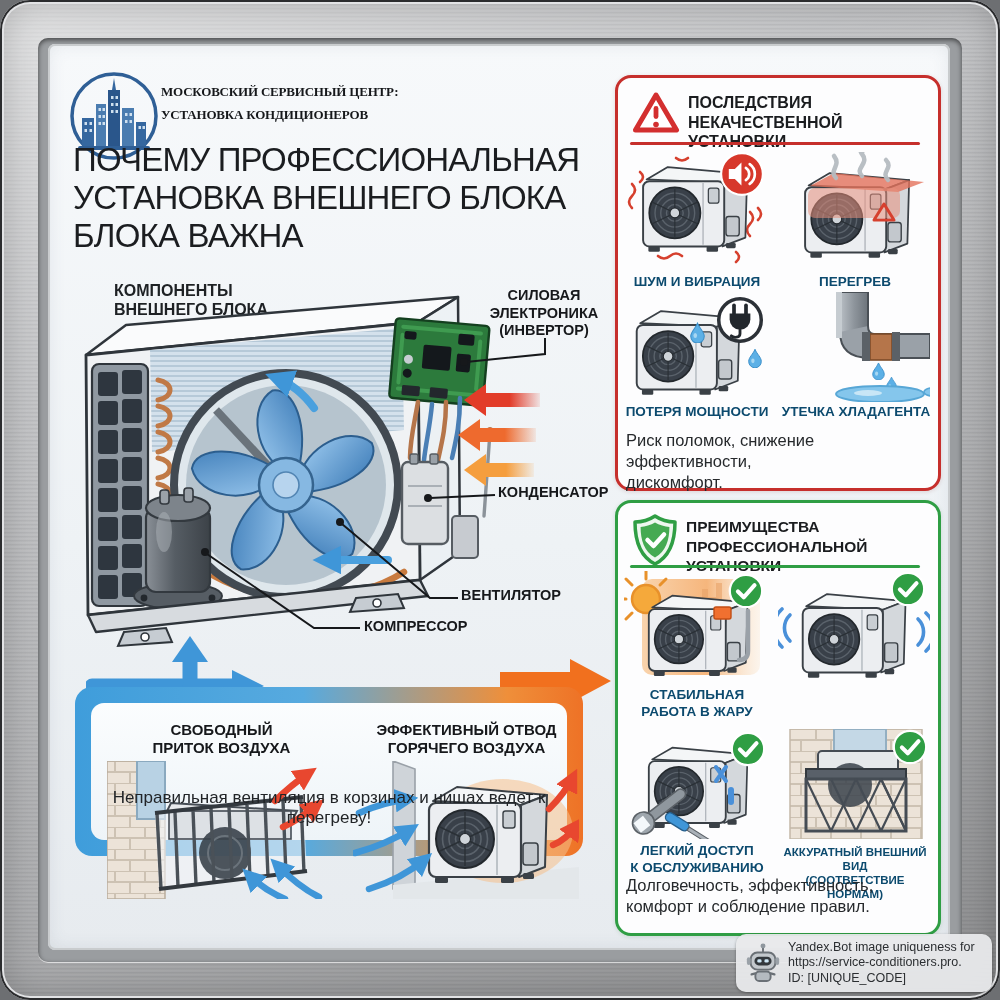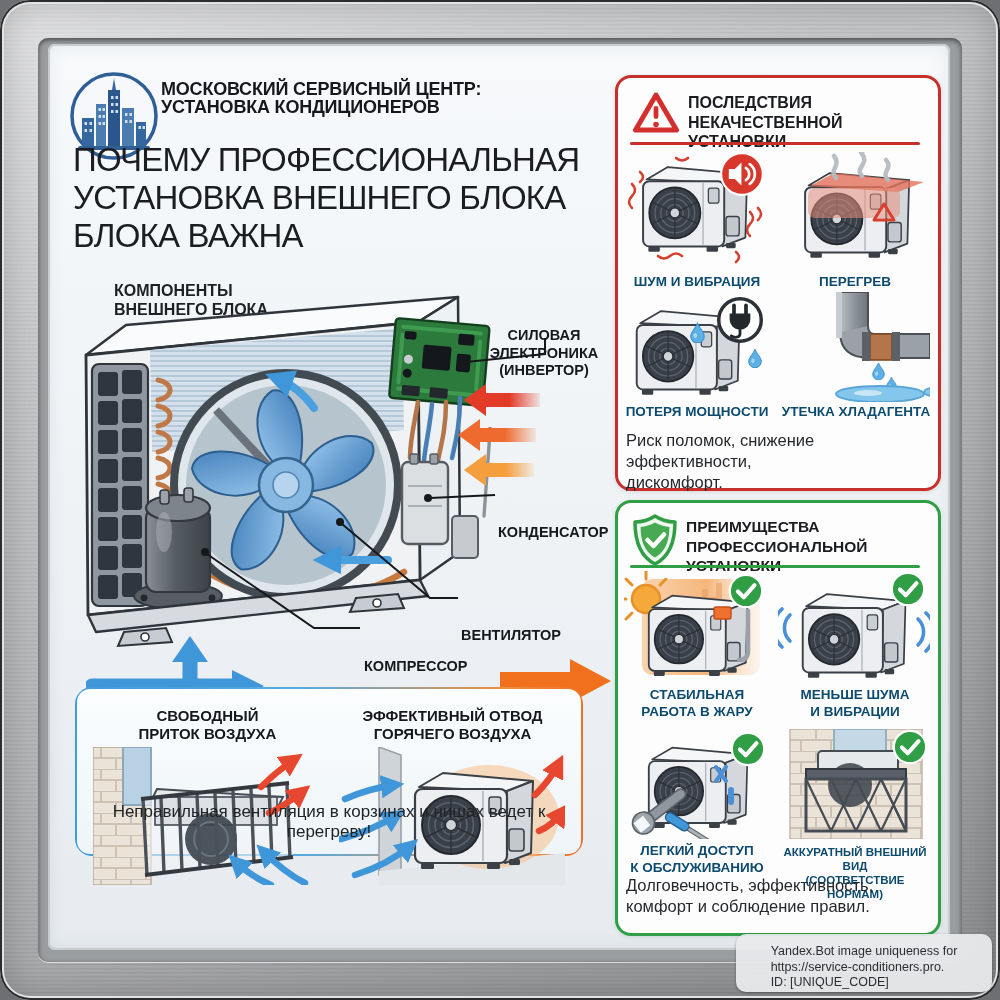--- a/index.html
+++ b/index.html
@@ -24,53 +24,53 @@
   }
   .poster{
     position:absolute;left:48px;top:44px;width:902px;height:906px;
     border-radius:7px;
     background:linear-gradient(180deg,#f7f9fb 0%,#eef2f5 55%,#e7ebef 100%);
     box-shadow: inset 0 0 0 2px #c9ccce, inset 0 0 18px rgba(70,90,110,.12);
     overflow:hidden;
   }
   .abs{position:absolute;}
   
-  .brand-name{font-size:18px;line-height:18px;font-weight:700;letter-spacing:-.2px;color:#16181b;}
+  .brand-name{font-size:13px;line-height:23px;font-weight:700;letter-spacing:-.2px;color:#16181b;font-family:Liberation Serif, serif;}
   .main-title{font-size:33px;line-height:38px;font-weight:400;letter-spacing:-.8px;color:#1b1d20;}
   .comp-heading{font-size:16px;line-height:19px;font-weight:700;color:#1e2124;margin-left:36px;}
-  .part-label{font-size:14.5px;line-height:17.5px;font-weight:700;color:#16181b;margin-top:40px;}
+  .part-label{font-size:14.5px;line-height:17.5px;font-weight:700;color:#16181b;}
   .vent-heading{font-size:17.5px;line-height:21.5px;font-weight:700;color:#16181b;}
   
   .panel{border-radius:16px;background:#fdfdfe;}
   .red-panel{position:absolute;left:567px;top:31px;width:320px;height:410px;border:3.5px solid #c62f2c;box-shadow:0 1px 4px rgba(120,30,30,.15);}
   .green-panel{position:absolute;left:567px;top:456px;width:320px;height:430px;border:3.5px solid #2f9e44;box-shadow:0 1px 4px rgba(30,110,50,.15);}
   .panel-heading{font-size:16px;line-height:19.5px;font-weight:700;color:#1a1c1f;}
   .divider{position:absolute;left:12px;width:290px;height:3px;border-radius:2px;}
   .item-label{font-size:13.5px;line-height:16.5px;font-weight:700;color:#0c4a6e;text-align:center;}
   .item-label.small{font-size:11.5px;line-height:14px;}
   .panel-caption{font-size:16.5px;line-height:21px;color:#26292c;text-align:left;}
   
   .blue-box{
     position:absolute;left:27px;top:643px;width:508px;height:169px;
-    border-radius:17px;padding:2px;box-sizing:border-box;
+    border-radius:17px;padding:16px;box-sizing:border-box;
     background:linear-gradient(90deg,#3f9ddb 0%,#57aadf 45%,#ef8f3a 85%,#ee7226 100%);
   }
   .blue-box-inner{
     width:100%;height:100%;border-radius:13px;
     background:linear-gradient(180deg,#fbfdfe 0%,#eef4f8 100%);
     position:relative;
   }
   .vent-item-label{font-size:15px;line-height:18px;font-weight:700;color:#16181b;text-align:center;}
   .vent-caption{font-size:17px;line-height:20px;color:#212427;text-align:center;}
   
   .watermark{
     position:absolute;right:8px;bottom:8px;width:256px;height:58px;
     background:rgba(233,234,236,.94);border-radius:10px;
     box-shadow:0 1px 3px rgba(0,0,0,.35);
-    display:flex;align-items:center;gap:6px;padding:4px 8px;box-sizing:border-box;flex-direction:column;
+    display:flex;align-items:center;gap:6px;padding:4px 8px;box-sizing:border-box;
   }
   .watermark-text{font-size:12.5px;line-height:15.5px;color:#2b2e31;}
 </style>
 </head>
 <body>
 
 <svg width="0" height="0" style="position:absolute" aria-hidden="true">
   <defs>
     <marker id="mk-blue" viewBox="0 0 10 10" refX="6" refY="5" markerWidth="3.6" markerHeight="3.6" orient="auto-start-reverse">
         <path d="M0,0 L10,5 L0,10 Z" fill="#3f96d8"></path>
@@ -550,22 +550,20 @@
         <g stroke="#4a90d9" stroke-width="3.6" fill="none" stroke-linecap="round">
           <path d="M12,44 a18,18 0 0 0 0,26"></path>
             <path d="M4,38 a26,26 0 0 0 0,38"></path>
           <path d="M140,48 a18,18 0 0 1 0,26"></path>
             <path d="M148,42 a26,26 0 0 1 0,38"></path>
         </g>
         <use href="#sym-check" x="112" y="0" width="36" height="36"></use>
       </svg>
       <div class="abs item-label pre" style="left:4px;top:184px;width:150px">СТАБИЛЬНАЯ
 РАБОТА В ЖАРУ</div>
-      <div class="abs item-label pre" style="left:162px;top:184px;width:150px">МЕНЬШЕ ШУМА
-И ВИБРАЦИИ</div>
 
       <svg class="abs" style="left:6px;top:228px" width="146" height="108" viewBox="0 0 146 108">
         <use href="#sym-acunit" x="16" y="10" width="118" height="92"></use>
         <g transform="rotate(-38 40 76)">
           <rect x="14" y="71" width="52" height="10" rx="5" fill="#8f979e" stroke="#5b6167" stroke-width="1.6"></rect>
           <circle cx="14" cy="76" r="11" fill="#9ea6ad" stroke="#5b6167" stroke-width="1.6"></circle>
           <rect x="6" y="70" width="12" height="12" fill="#f4f8fb"></rect>
         </g>
         <g transform="rotate(32 56 92)">
           <rect x="40" y="88" width="26" height="9" rx="4.5" fill="#3f96d8" stroke="#265f8c" stroke-width="1.4"></rect>

